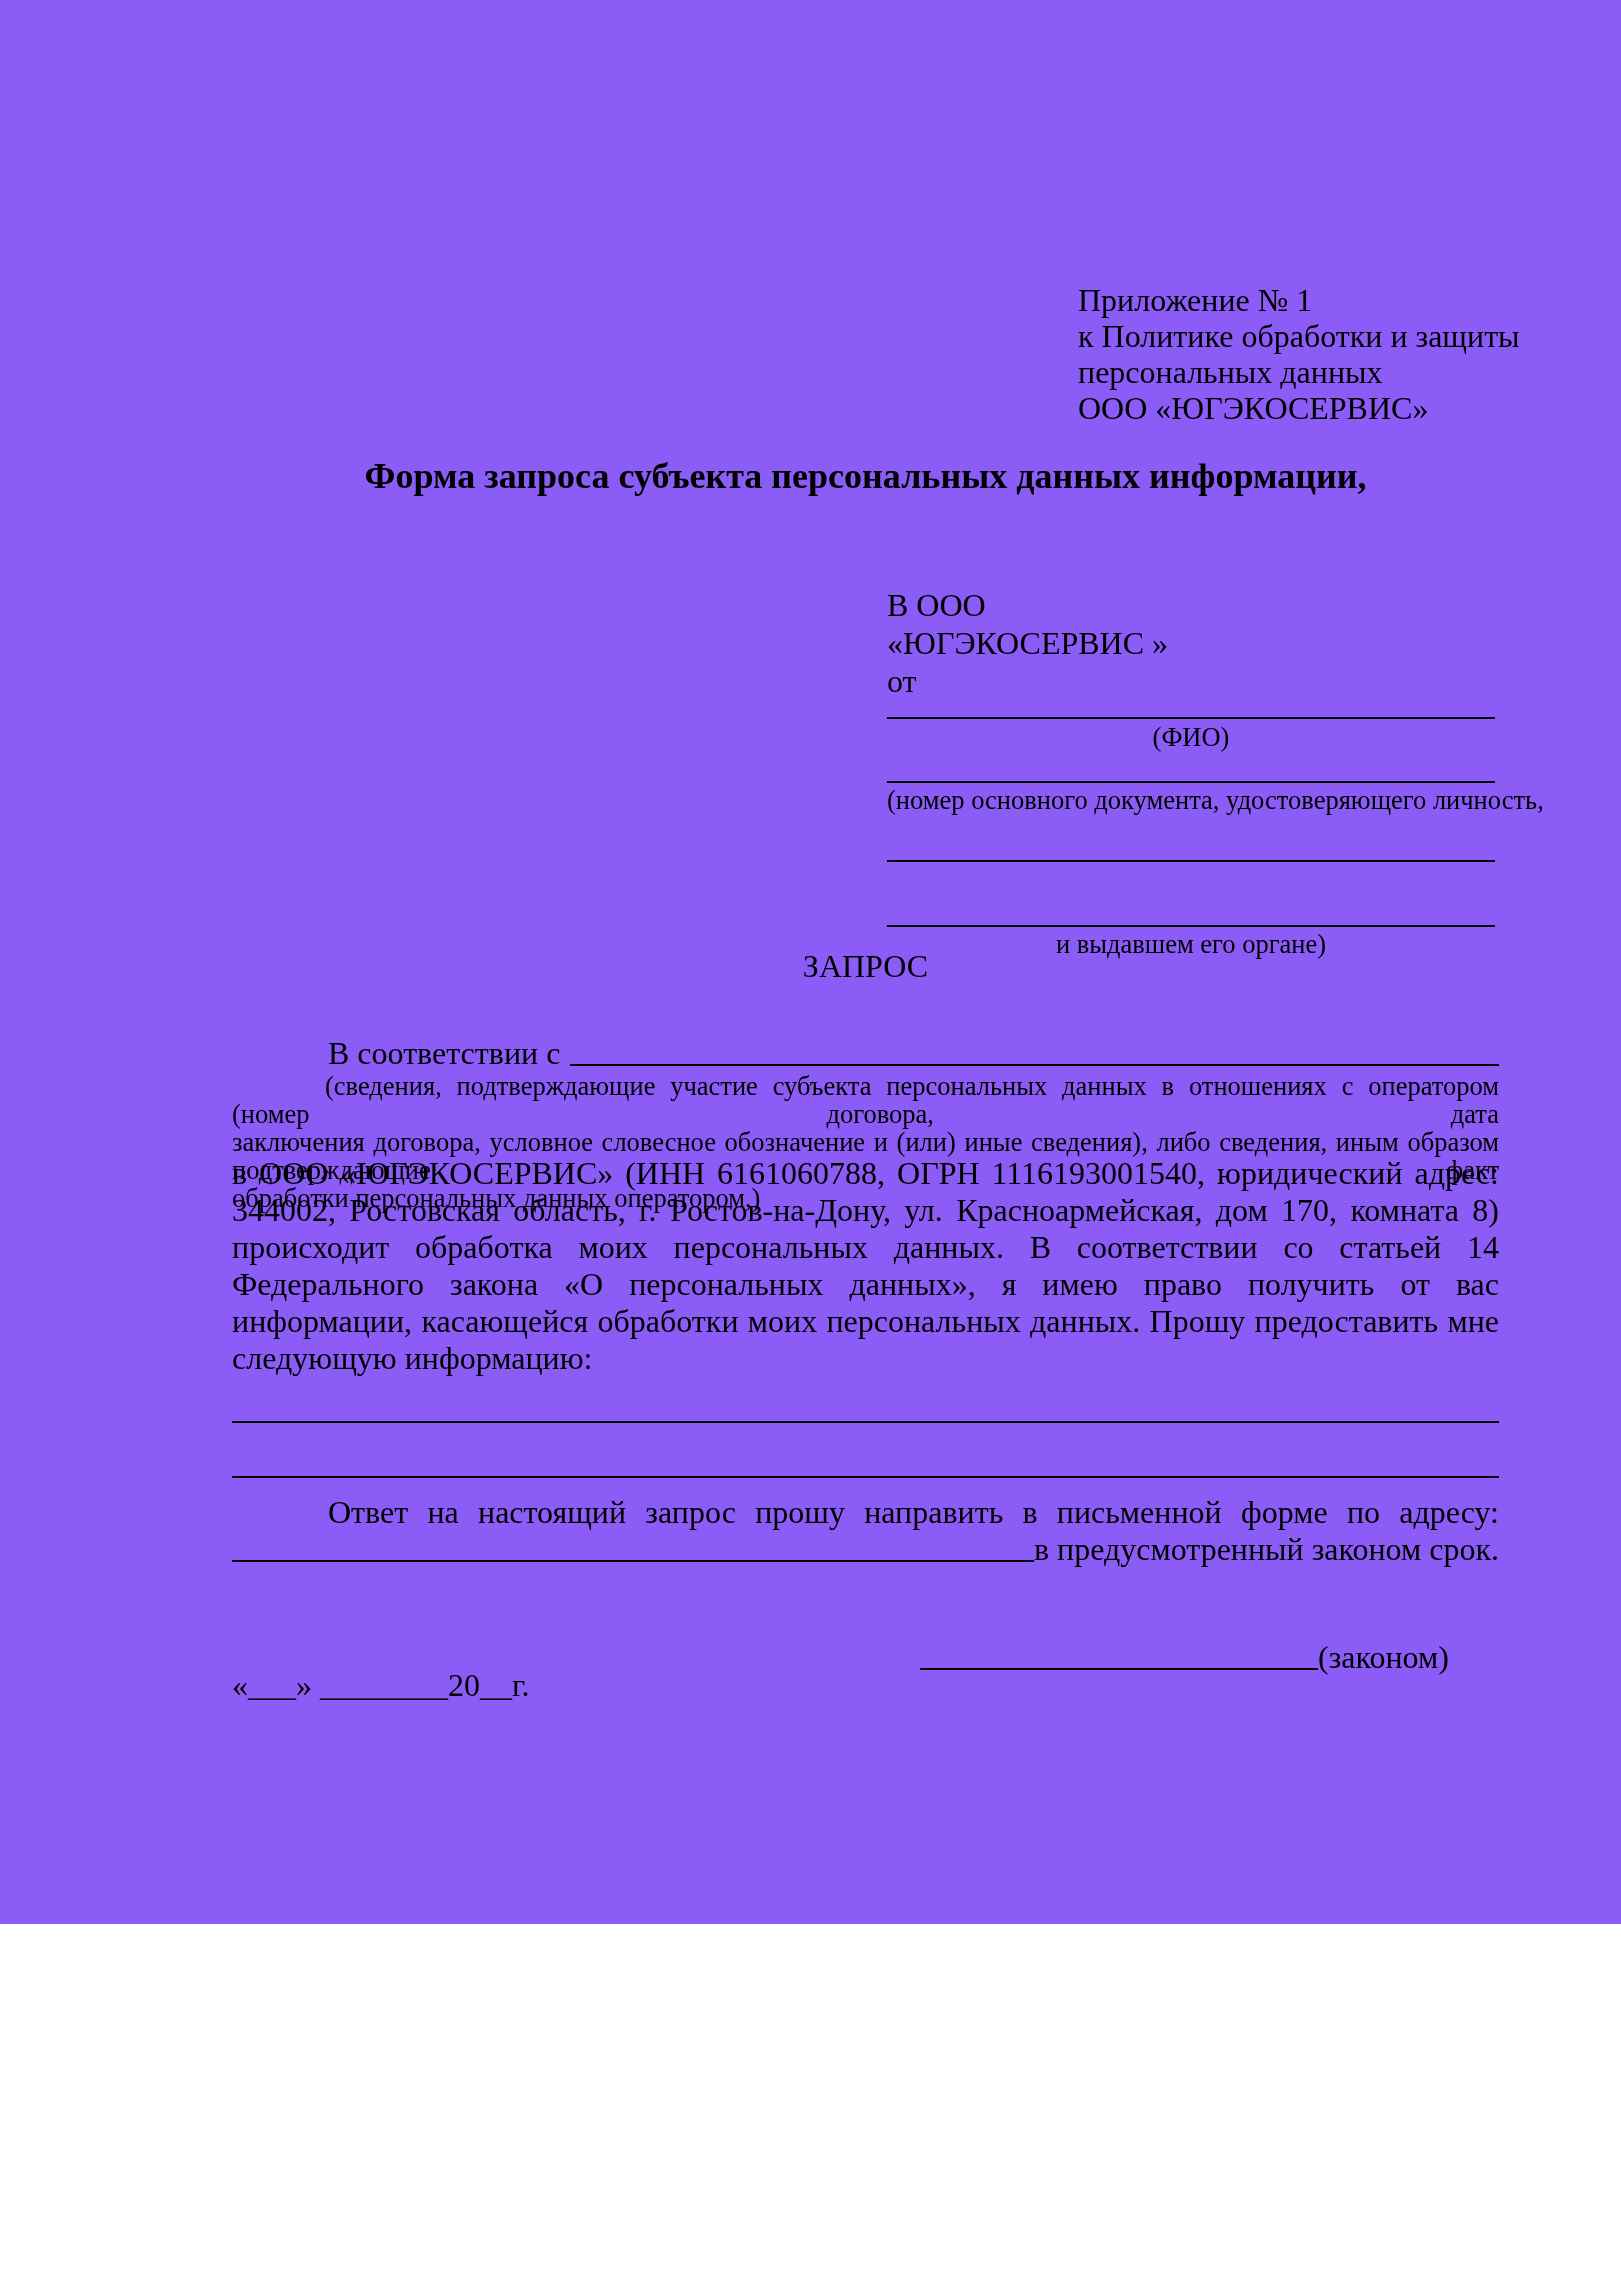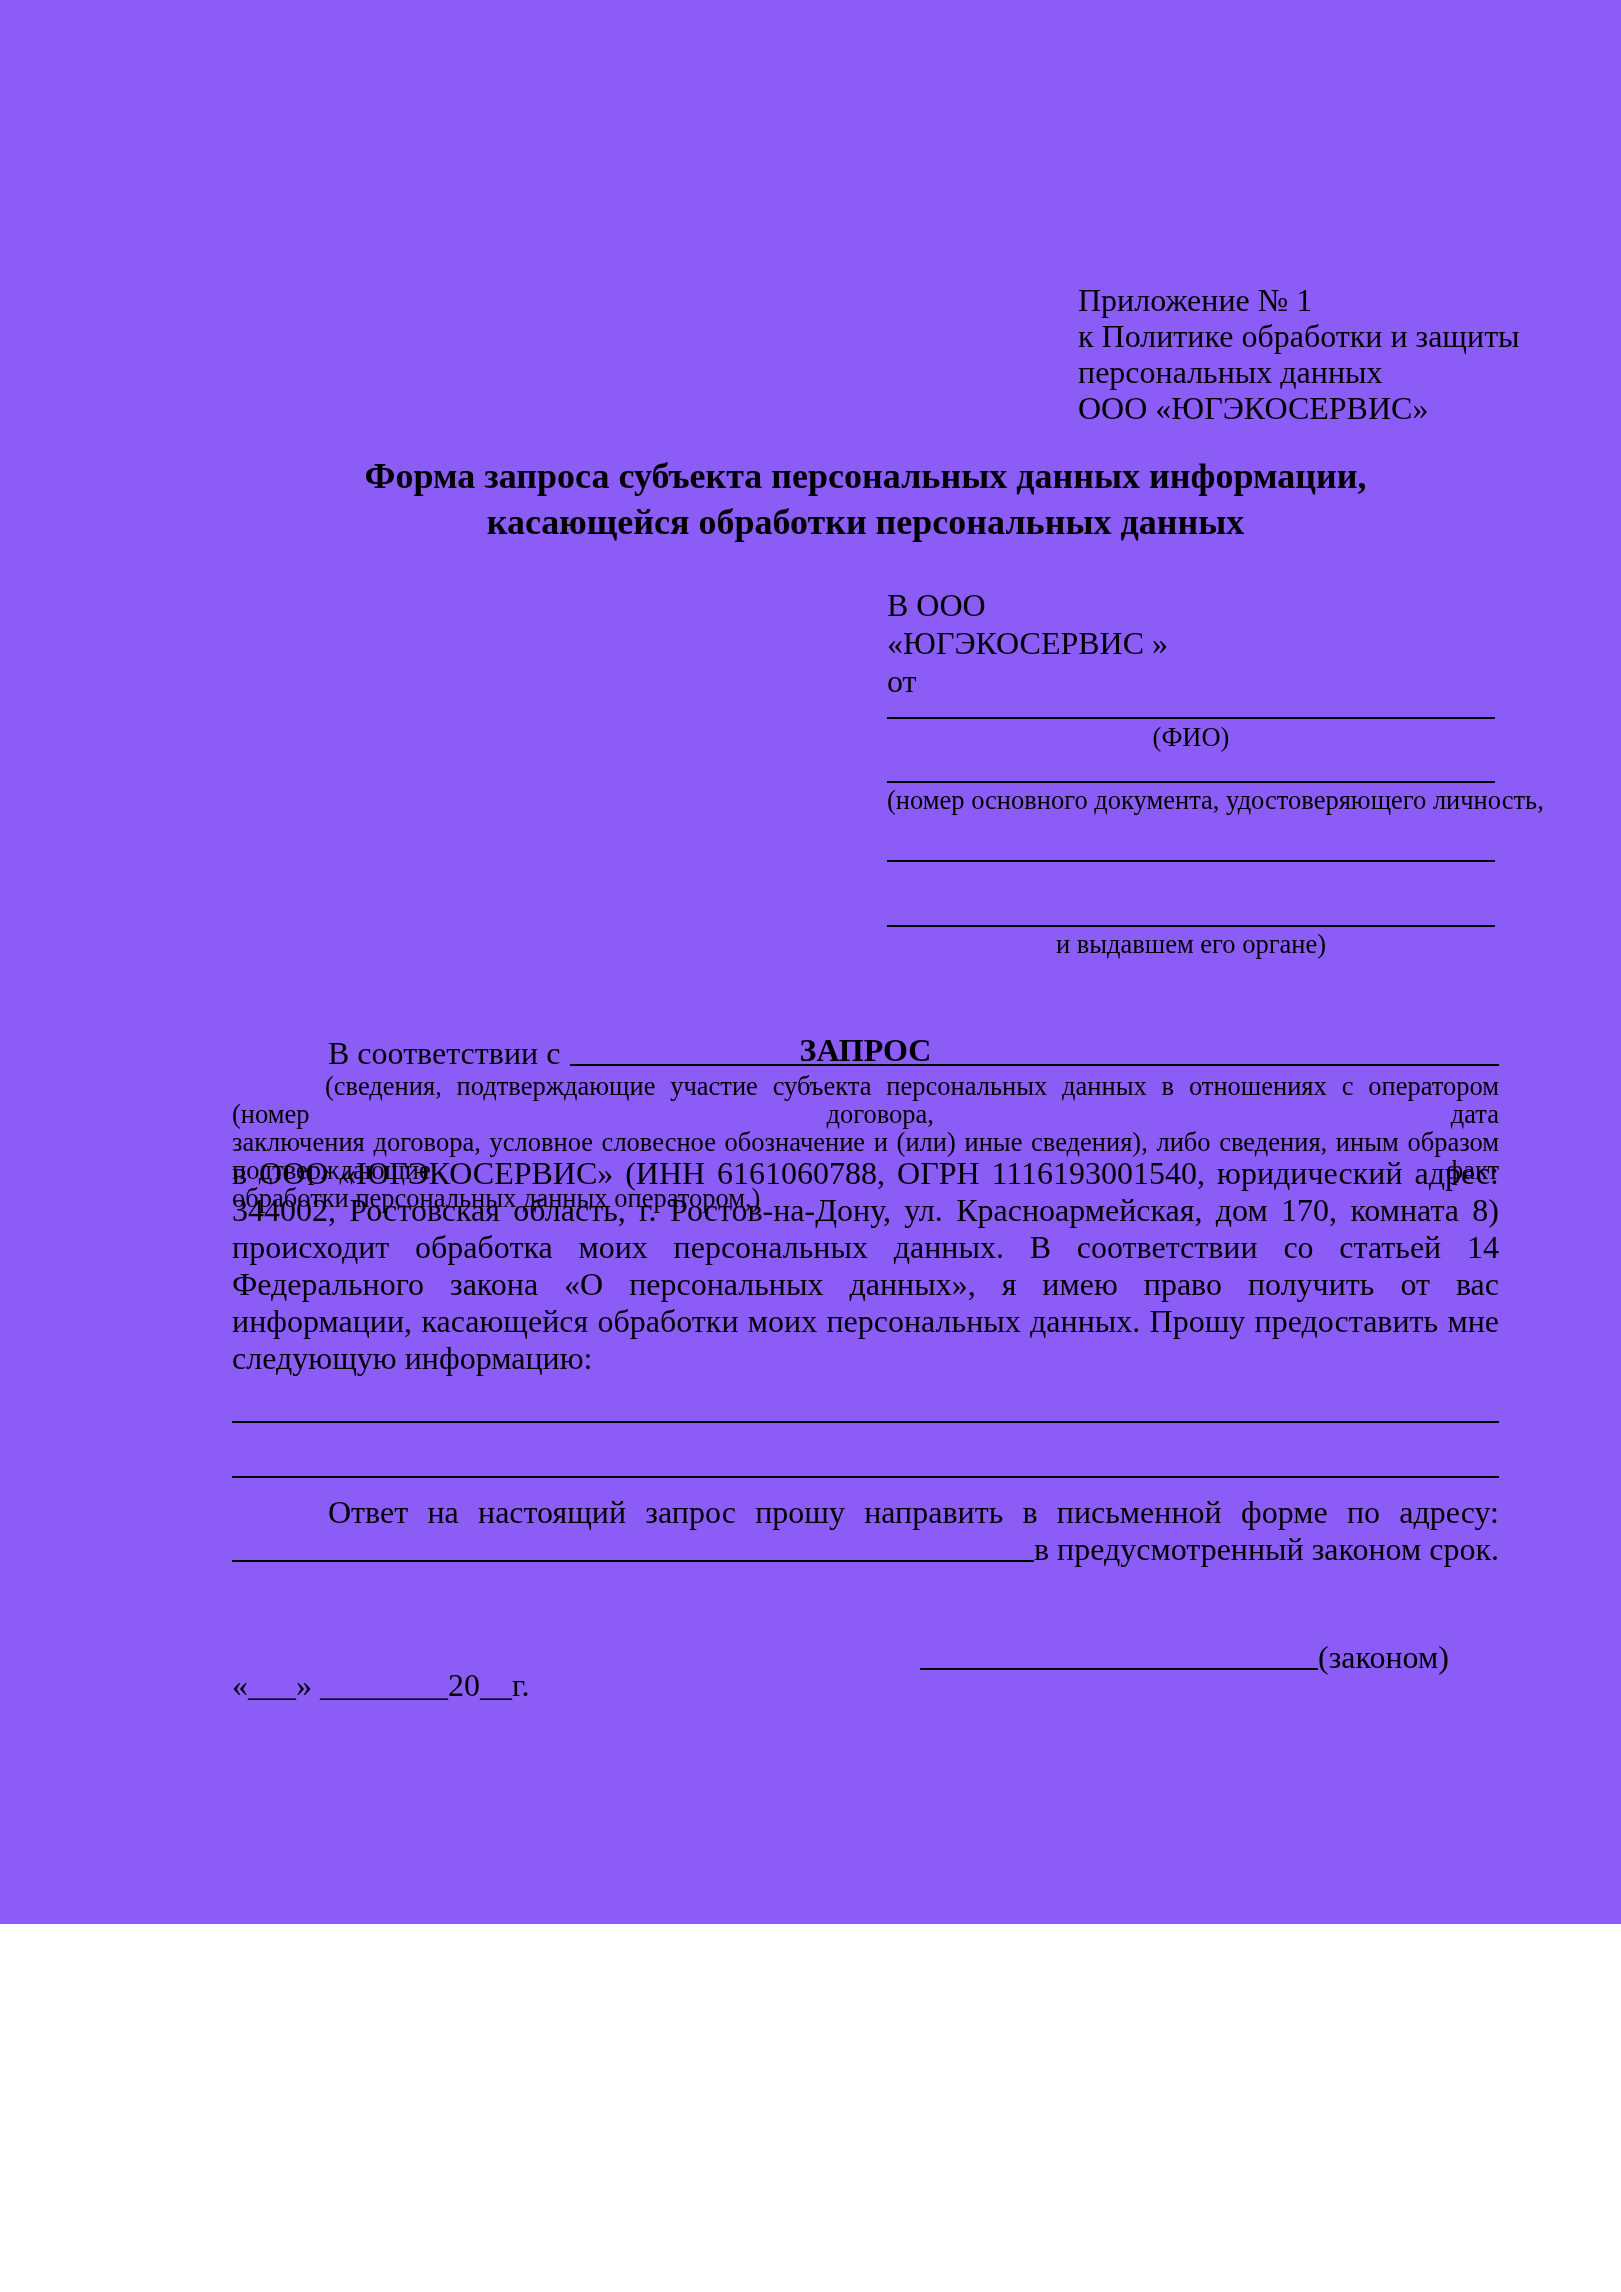--- a/index.html
+++ b/index.html
@@ -34,22 +34,22 @@
   .rule {
     border-top: 2px solid #000000;
     height: 0;
   }
   .field-rule { left: 887px; width: 608px; }
   .caption {
     left: 887px; width: 608px;
     font-size: 26.5px; text-align: center; white-space: nowrap;
   }
   .zapros-heading {
-    left: 232px; top: 1032px; width: 1267px;
-    text-align: center; font-size: 32px; font-weight: bold;
+    left: 232px; top: 948px; width: 1267px;
+    text-align: center; font-size: 32px;
   }
   .intro-row {
     left: 232px; top: 1035px; width: 1267px;
     display: flex; font-size: 32px; line-height: 37px;
   }
   .intro-row .lead { margin-left: 96px; white-space: nowrap; padding-right: 9.8px; }
   .fill-line {
     flex: 1 1 auto;
     border-bottom: 2px solid #000000;
     margin-bottom: 5.9px;
@@ -95,21 +95,20 @@
 
   <div class="abs appendix">
     <div>Приложение № 1</div>
     <div>к Политике обработки и защиты</div>
     <div>персональных данных</div>
     <div>ООО «ЮГЭКОСЕРВИС»</div>
   </div>
 
   <div class="abs doc-title">
     <div>Форма запроса субъекта персональных данных информации,</div>
-    <div>касающейся обработки персональных данных</div>
   </div>
 
   <div class="abs recipient">
     <div>В ООО</div>
     <div>«ЮГЭКОСЕРВИС »</div>
     <div>от</div>
   </div>
 
   <div class="abs rule field-rule" style="top:717px;"></div>
   <div class="abs caption" style="top:722px;">(ФИО)</div>

